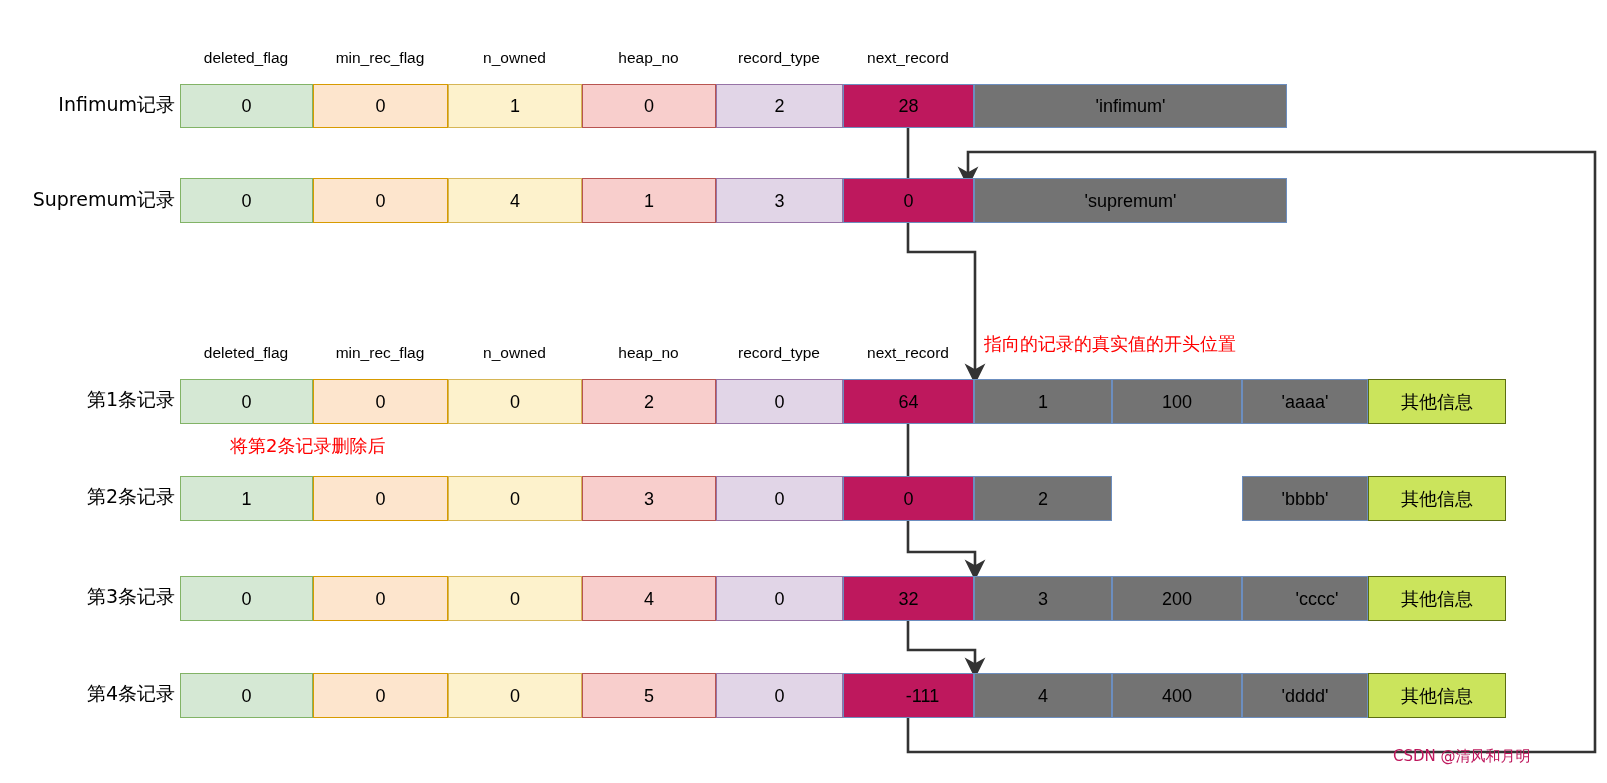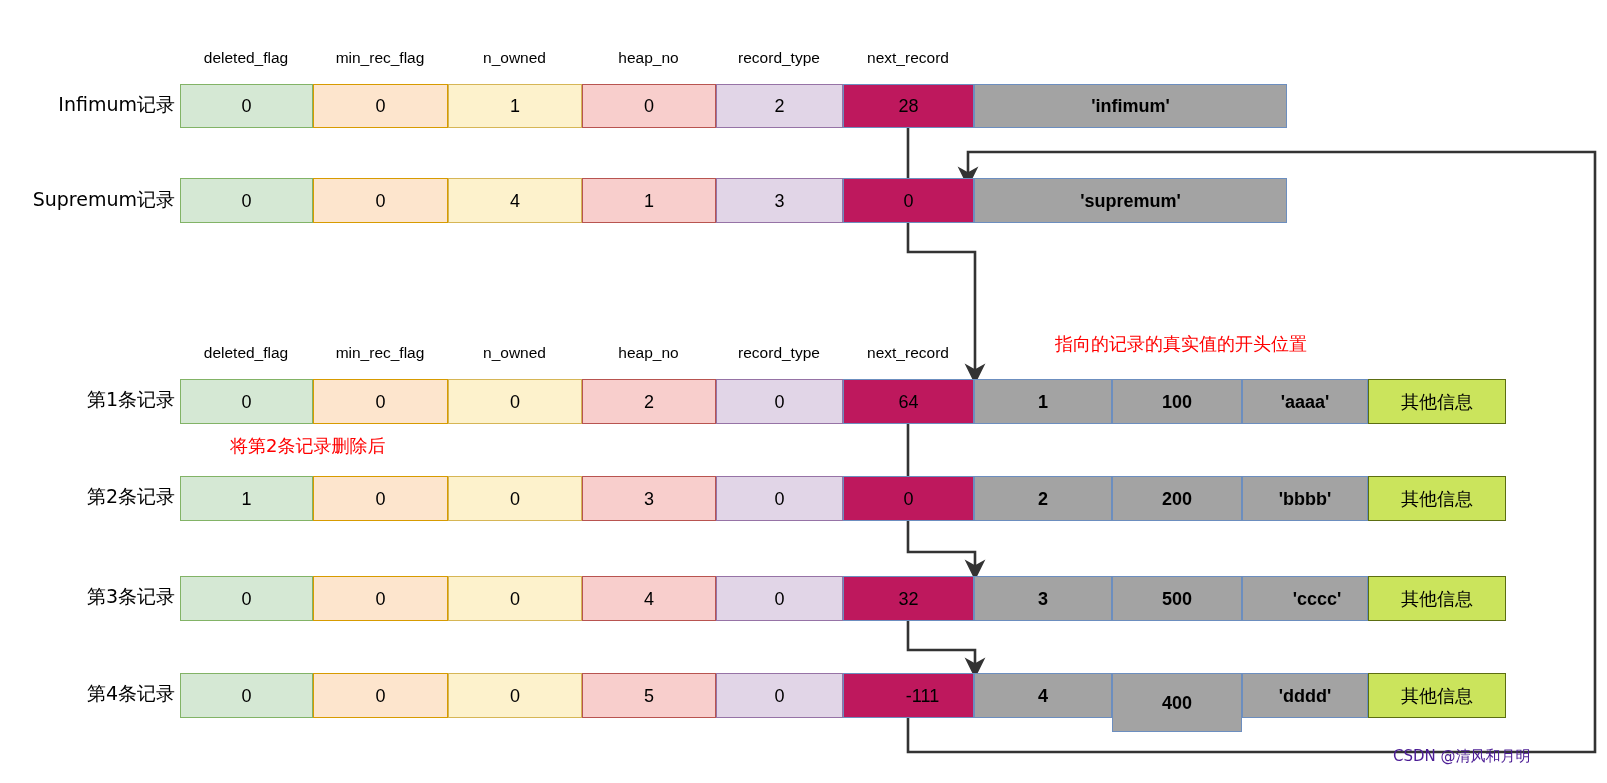--- a/index.html
+++ b/index.html
@@ -40,35 +40,35 @@
     color: #000;
     line-height: 1;
     border: 1px solid #999;
   }
   .c-green   { background: #d5e8d4; border-color: #82b366; }
   .c-orange  { background: #fde5cd; border-color: #d79b00; }
   .c-yellow  { background: #fdf2cc; border-color: #d6b656; }
   .c-red     { background: #f8cecc; border-color: #b85450; }
   .c-purple  { background: #e1d5e7; border-color: #9673a6; }
   .c-cyan    { background: #be185d; border-color: #6c8ebf; }
-  .c-blue    { background: #a3a3a3; border-color: #6c8ebf; font-weight: bold; }
+  .c-blue    { background: #737373; border-color: #6c8ebf; }
   .c-olive   { background: #cce55b; border-color: #6a7a1e; }
   .c-olive   { background: #cbe45c; border-color: #5c6e12; }
   .cjk { font-family: "DejaVu Sans", "Liberation Sans", sans-serif; }
   .note {
     position: absolute;
     font-size: 18px;
     color: #ff0000;
     white-space: nowrap;
     line-height: 1;
   }
   .watermark {
     position: absolute;
     font-size: 15px;
-    color: #4c1d95;
+    color: #be185d;
     white-space: nowrap;
     line-height: 1;
   }
   svg.arrows {
     position: absolute;
     left: 0; top: 0;
     width: 1607px; height: 783px;
     pointer-events: none;
   }
 </style>
@@ -118,21 +118,21 @@
   <div class="cell c-cyan" style="left:843px; top:178px; width:131px; height:45px;">0</div>
   <div class="cell c-blue" style="left:974px; top:178px; width:313px; height:45px;">'supremum'</div>
 
   <div class="col-head" style="left:180px; top:345px; width:132px;">deleted_flag</div>
   <div class="col-head" style="left:313px; top:345px; width:134px;">min_rec_flag</div>
   <div class="col-head" style="left:448px; top:345px; width:133px;">n_owned</div>
   <div class="col-head" style="left:582px; top:345px; width:133px;">heap_no</div>
   <div class="col-head" style="left:716px; top:345px; width:126px;">record_type</div>
   <div class="col-head" style="left:843px; top:345px; width:130px;">next_record</div>
 
-  <div class="note cjk" style="left:1055px; top:335px;text-align:center;">指向的记录的真实值的开头位置</div>
+  <div class="note cjk" style="left:984px; top:335px;text-align:center;">指向的记录的真实值的开头位置</div>
 
   <div class="row-label cjk" style="left:20px; top:390px; width:155px;">第1条记录</div>
   <div class="cell c-green" style="left:180px; top:379px; width:133px; height:45px;">0</div>
   <div class="cell c-orange" style="left:313px; top:379px; width:135px; height:45px;">0</div>
   <div class="cell c-yellow" style="left:448px; top:379px; width:134px; height:45px;">0</div>
   <div class="cell c-red" style="left:582px; top:379px; width:134px; height:45px;">2</div>
   <div class="cell c-purple" style="left:716px; top:379px; width:127px; height:45px;">0</div>
   <div class="cell c-cyan" style="left:843px; top:379px; width:131px; height:45px;">64</div>
   <div class="cell c-blue" style="left:974px; top:379px; width:138px; height:45px;">1</div>
   <div class="cell c-blue" style="left:1112px; top:379px; width:130px; height:45px;text-align:right;">100</div>
@@ -142,43 +142,42 @@
   <div class="note cjk" style="left:230px; top:437px;">将第2条记录删除后</div>
 
   <div class="row-label cjk" style="left:20px; top:487px; width:155px;">第2条记录</div>
   <div class="cell c-green" style="left:180px; top:476px; width:133px; height:45px;">1</div>
   <div class="cell c-orange" style="left:313px; top:476px; width:135px; height:45px;">0</div>
   <div class="cell c-yellow" style="left:448px; top:476px; width:134px; height:45px;">0</div>
   <div class="cell c-red" style="left:582px; top:476px; width:134px; height:45px;">3</div>
   <div class="cell c-purple" style="left:716px; top:476px; width:127px; height:45px;">0</div>
   <div class="cell c-cyan" style="left:843px; top:476px; width:131px; height:45px;">0</div>
   <div class="cell c-blue" style="left:974px; top:476px; width:138px; height:45px;">2</div>
-  <div class="cell c-blue" style="left:1112px; top:476px; width:130px; height:45px;">200</div>
   <div class="cell c-blue" style="left:1242px; top:476px; width:126px; height:45px;">'bbbb'</div>
   <div class="cell c-olive cjk" style="left:1368px; top:476px; width:138px; height:45px;">其他信息</div>
 
   <div class="row-label cjk" style="left:20px; top:587px; width:155px;">第3条记录</div>
   <div class="cell c-green" style="left:180px; top:576px; width:133px; height:45px;">0</div>
   <div class="cell c-orange" style="left:313px; top:576px; width:135px; height:45px;">0</div>
   <div class="cell c-yellow" style="left:448px; top:576px; width:134px; height:45px;">0</div>
   <div class="cell c-red" style="left:582px; top:576px; width:134px; height:45px;">4</div>
   <div class="cell c-purple" style="left:716px; top:576px; width:127px; height:45px;">0</div>
   <div class="cell c-cyan" style="left:843px; top:576px; width:131px; height:45px;">32</div>
   <div class="cell c-blue" style="left:974px; top:576px; width:138px; height:45px;">3</div>
-  <div class="cell c-blue" style="left:1112px; top:576px; width:130px; height:45px;">500</div>
+  <div class="cell c-blue" style="left:1112px; top:576px; width:130px; height:45px;">200</div>
   <div class="cell c-blue" style="left:1242px; top:576px; width:126px; height:45px;padding-left:24px;">'cccc'</div>
   <div class="cell c-olive cjk" style="left:1368px; top:576px; width:138px; height:45px;">其他信息</div>
 
   <div class="row-label cjk" style="left:20px; top:684px; width:155px;">第4条记录</div>
   <div class="cell c-green" style="left:180px; top:673px; width:133px; height:45px;">0</div>
   <div class="cell c-orange" style="left:313px; top:673px; width:135px; height:45px;">0</div>
   <div class="cell c-yellow" style="left:448px; top:673px; width:134px; height:45px;">0</div>
   <div class="cell c-red" style="left:582px; top:673px; width:134px; height:45px;">5</div>
   <div class="cell c-purple" style="left:716px; top:673px; width:127px; height:45px;">0</div>
   <div class="cell c-cyan" style="left:843px; top:673px; width:131px; height:45px;padding-left:28px;">-111</div>
   <div class="cell c-blue" style="left:974px; top:673px; width:138px; height:45px;">4</div>
-  <div class="cell c-blue" style="left:1112px; top:673px; width:130px; height:59px;text-align:center;">400</div>
+  <div class="cell c-blue" style="left:1112px; top:673px; width:130px; height:45px;text-align:center;">400</div>
   <div class="cell c-blue" style="left:1242px; top:673px; width:126px; height:45px;">'dddd'</div>
   <div class="cell c-olive cjk" style="left:1368px; top:673px; width:138px; height:45px;">其他信息</div>
 
   <div class="watermark cjk" style="left:1393px; top:749px;">CSDN @清风和月明</div>
 
 </div>
 
 </body></html>

